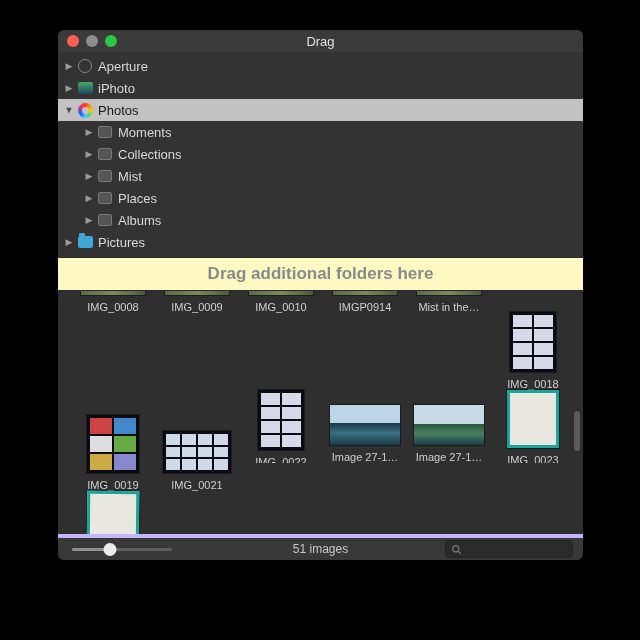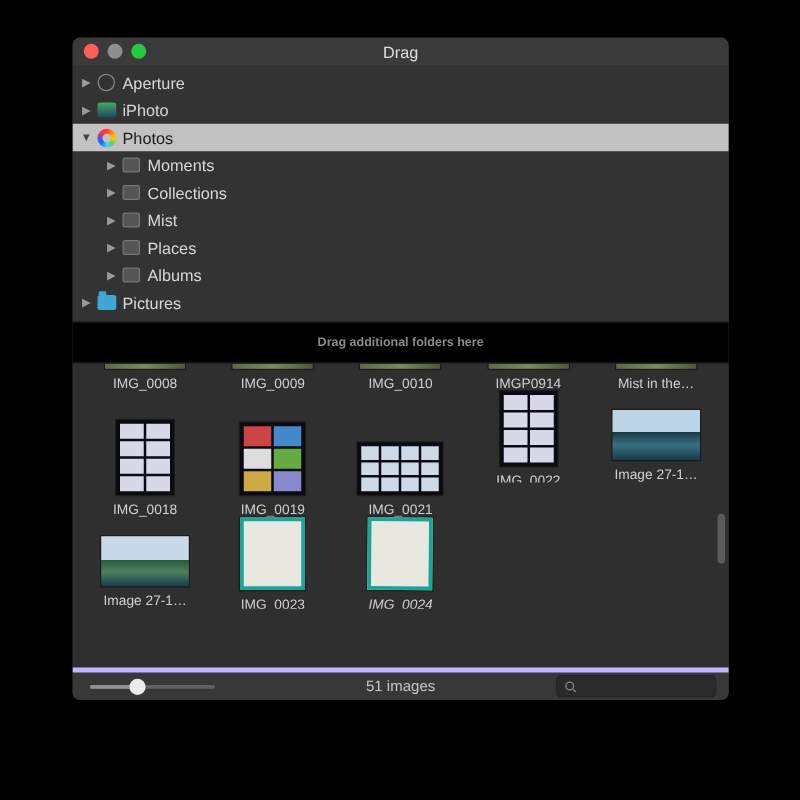--- a/index.html
+++ b/index.html
@@ -119,39 +119,39 @@
   .iphoto-ico {
     width: 15px; height: 12px;
     background: linear-gradient(180deg,#4a6,#246);
     border-radius: 2px;
   }
   .dropzone {
     height: 34px;
     display: flex;
     align-items: center;
     justify-content: center;
-    font-size: 10px;
+    font-size: 17px;
     font-weight: 600;
     color: #8a8a8a;
-    background: #000000;
+    background: #fef9c3;
     border-top: 1px solid #2a2a2a;
     border-bottom: 1px solid #2a2a2a;
     flex-shrink: 0;
   }
   .grid-area {
     flex: 1;
     overflow: hidden;
     background: #2f2f2f;
     position: relative;
   }
   .grid {
     display: grid;
-    grid-template-columns: repeat(5, 1fr);
+    grid-template-columns: repeat(6, 1fr);
     padding: 0 18px;
-    column-gap: 22px;
+    column-gap: 10px;
     position: relative;
     top: -2px;
   }
   .cell {
     display: flex;
     flex-direction: column;
     align-items: center;
     height: 101px;
     justify-content: flex-end;
   }

